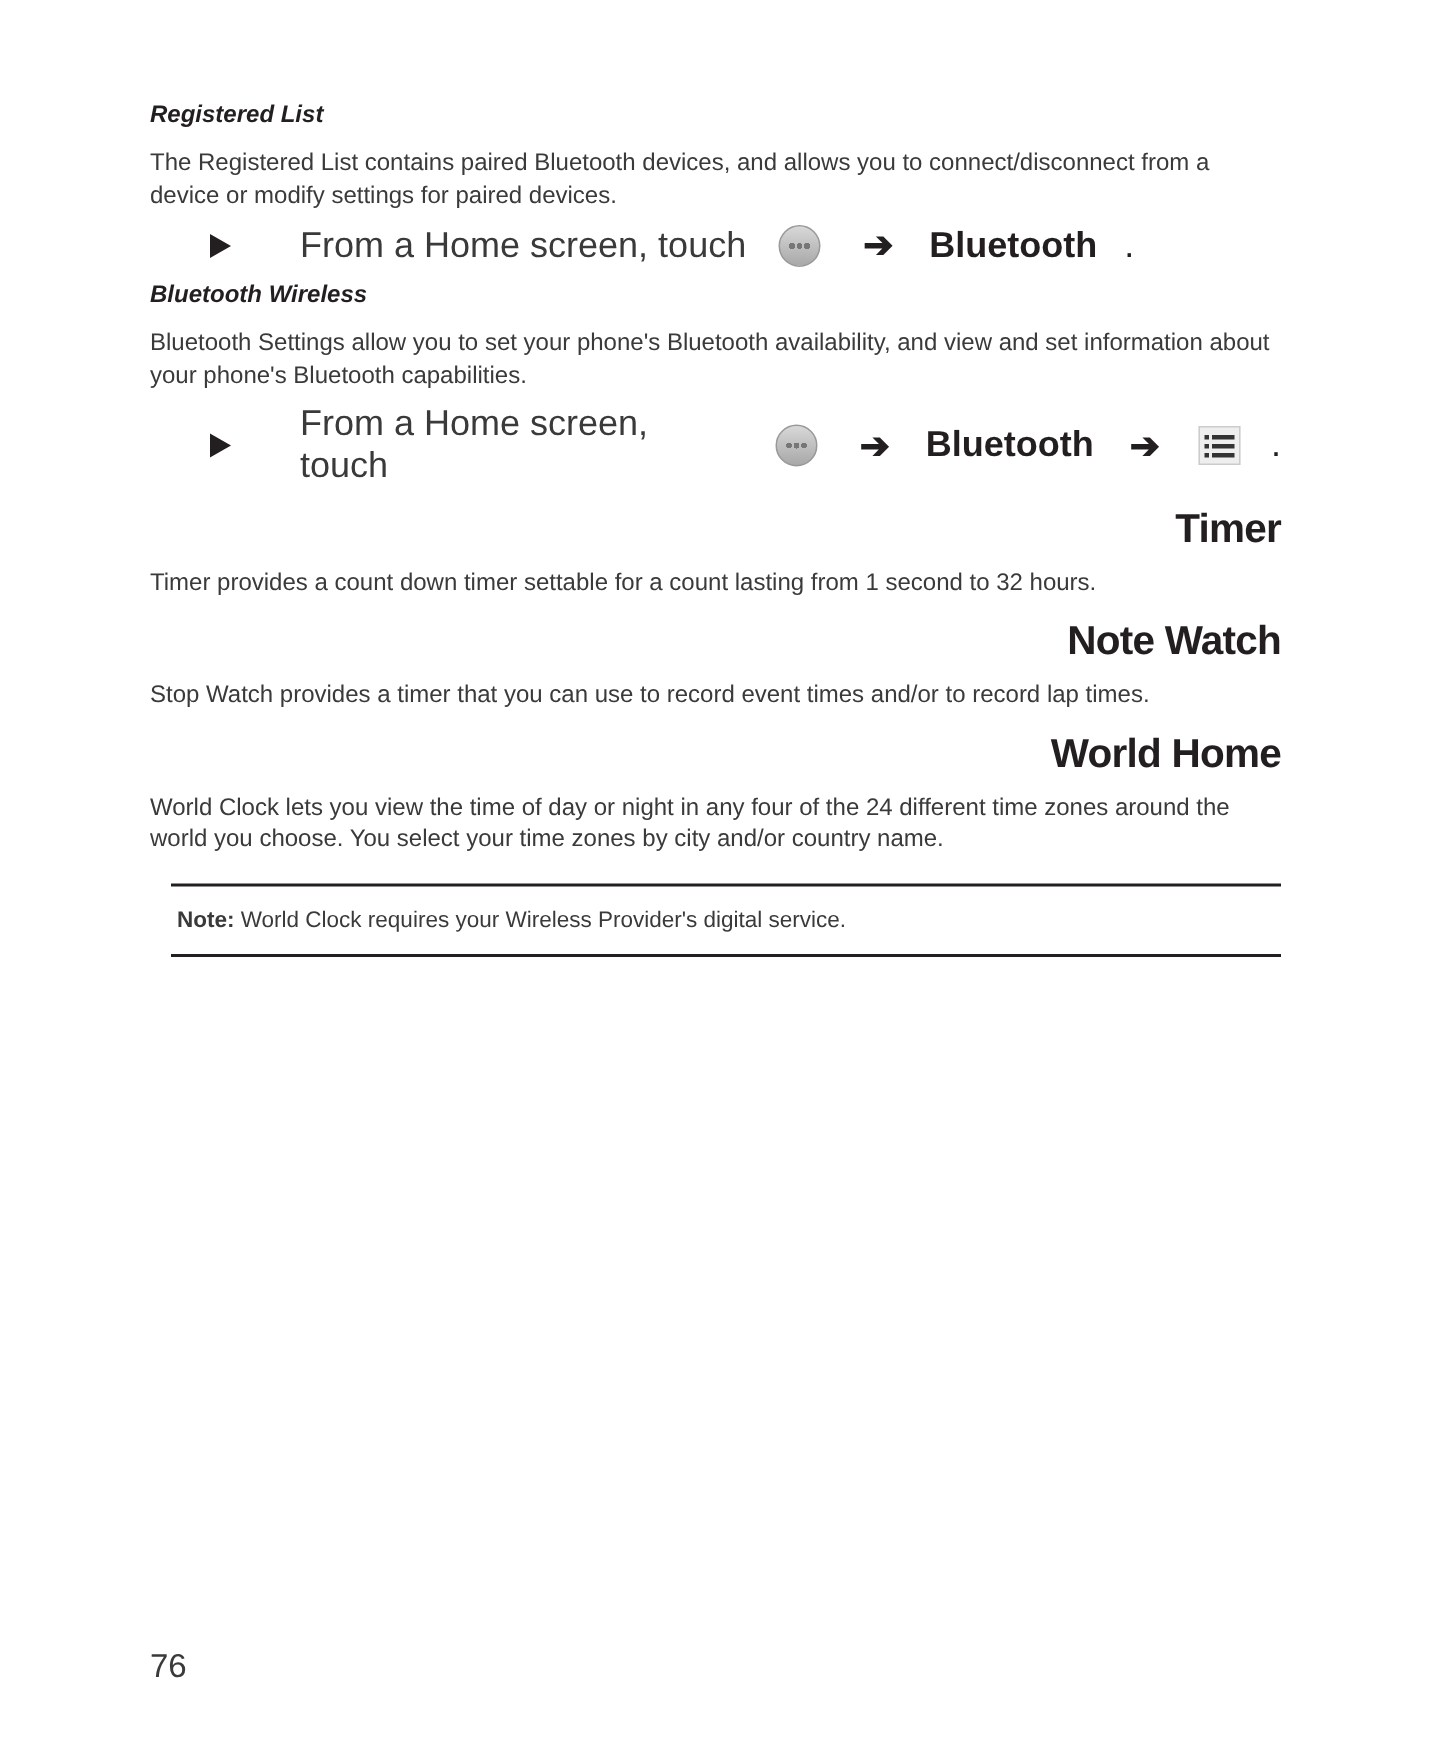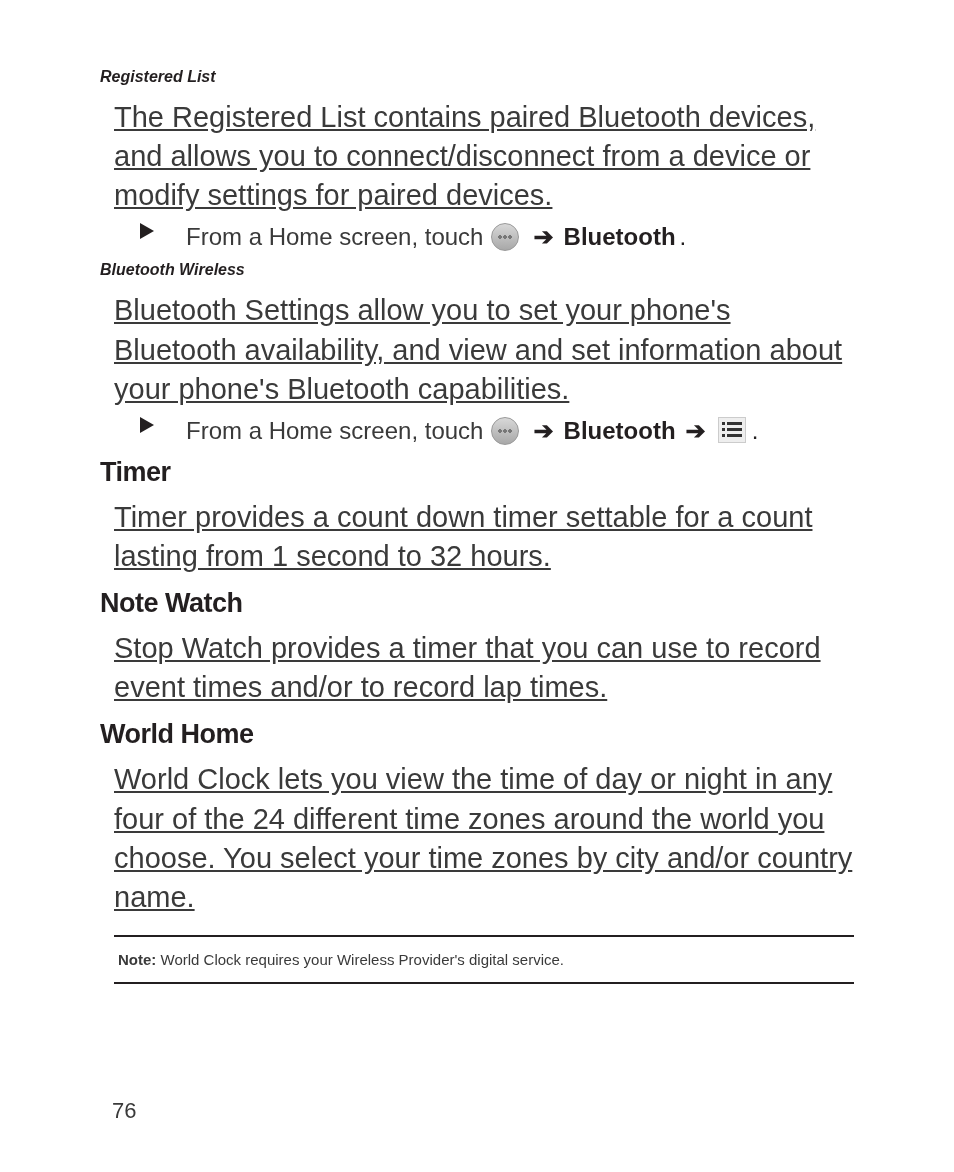--- a/index.html
+++ b/index.html
@@ -22,36 +22,36 @@
       font-size: 16px;
       margin-bottom: 12px;
       margin-top: 8px;
     }
     .major-heading {
       font-weight: 900;
       font-size: 27px;
       margin-bottom: 10px;
       margin-top: 12px;
       letter-spacing: -0.5px;
+      text-align: right;
     }
     .body-text {
-      font-size: 29px;
+      font-size: 16px;
       line-height: 1.35;
-      margin-left: 14px;
       margin-bottom: 8px;
       color: #3a3a3a;
-      text-decoration: underline;
     }
     .step-line {
       display: flex;
+      align-items: center;
       margin-left: 40px;
       margin-bottom: 10px;
       margin-top: 6px;
       font-size: 24px;
-      gap: 4px;
+      gap: 18px;
     }
     .triangle-bullet {
       display: inline-block;
       width: 0;
       height: 0;
       border-top: 8px solid transparent;
       border-bottom: 8px solid transparent;
       border-left: 14px solid #231f20;
       margin-right: 28px;
       flex-shrink: 0;
@@ -125,21 +125,21 @@
       margin-left: 14px;
       font-size: 15px;
       color: #3a3a3a;
     }
     .note-label {
       font-weight: bold;
     }
     .page-number {
       position: absolute;
       bottom: 48px;
-      left: 112px;
+      left: 100px;
       font-size: 22px;
       color: #3a3a3a;
     }
     .period {
       font-size: 24px;
     }
   </style>
 </head>
 <body>
 

